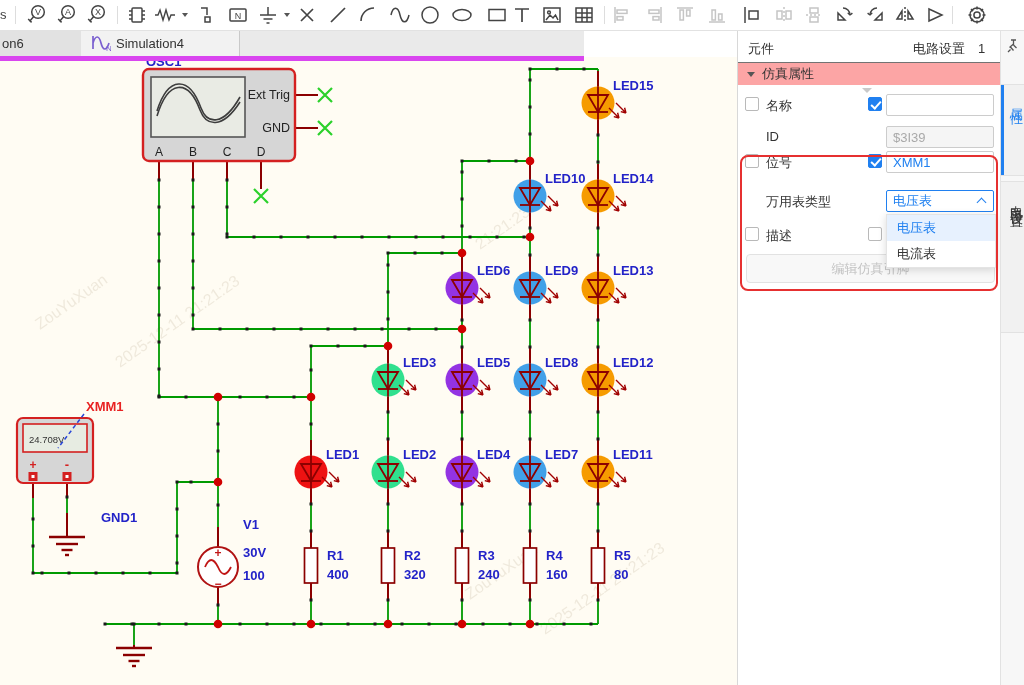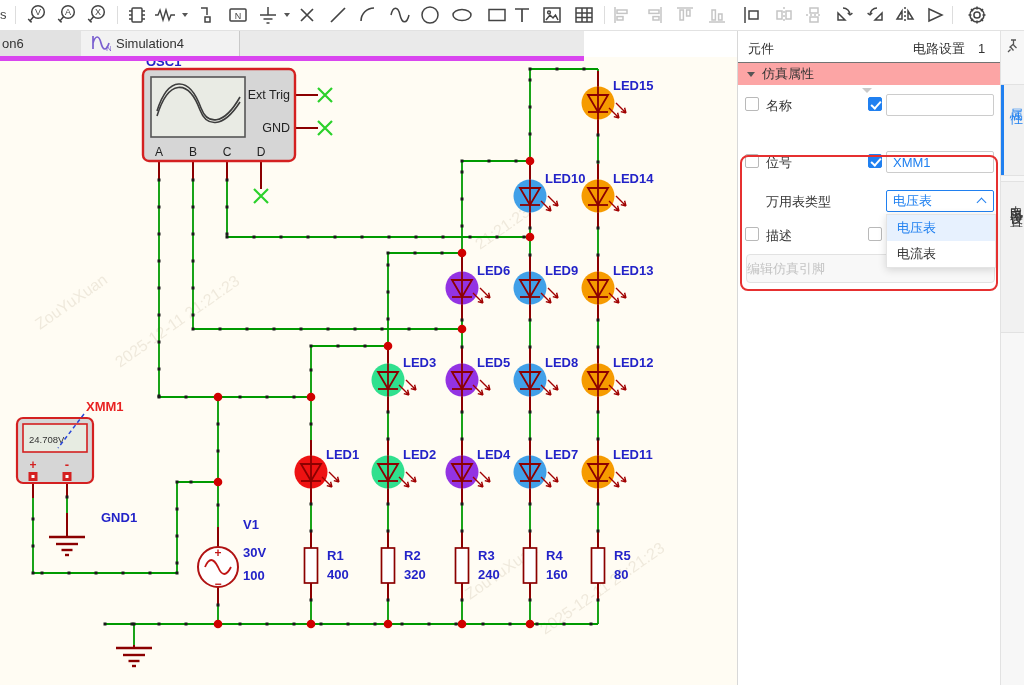--- a/index.html
+++ b/index.html
@@ -29,21 +29,21 @@
 .cb.on:after{content:"";position:absolute;left:4px;top:1px;width:4px;height:8px;border:solid #fff;border-width:0 2px 2px 0;transform:rotate(42deg)}
 .plabel{position:absolute;left:28px;top:3px}
 .inp{position:absolute;left:148px;top:0;width:108px;height:22px;border:1px solid #ccc;border-radius:2px;box-sizing:border-box;font-size:13px;line-height:20px;padding:0 6px;background:#fff}
 .inp.dis{background:#f5f5f5;color:#a9a9a9}
 .inp.blue{color:#2080f0}
 #mselect{border-color:#2080f0;color:#2080f0}
 #mselect .chev{position:absolute;right:8px;top:8px;width:6px;height:6px;border-left:1.6px solid #2080f0;border-top:1.6px solid #2080f0;transform:rotate(45deg)}
 #ddown{position:absolute;left:148px;top:183px;width:108px;background:#fff;border:1px solid #e4e4e4;box-shadow:0 2px 8px rgba(0,0,0,.15);z-index:40}
 #ddown .it{height:26px;line-height:26px;padding-left:10px}
 #ddown .it.sel{background:#e7f1fe;color:#2080f0}
-#editbtn{position:absolute;left:8px;top:223px;width:247px;height:27px;background:#f8f8f8;border:1px solid #e2e2e2;border-radius:4px;color:#c3c3c3;text-align:left;line-height:27px;z-index:30}
+#editbtn{position:absolute;left:8px;top:223px;width:247px;height:27px;background:#f8f8f8;border:1px solid #e2e2e2;border-radius:4px;color:#c3c3c3;text-align:center;line-height:27px;z-index:30}
 #redrect{position:absolute;left:2px;top:124px;width:254px;height:132px;border:2px solid #e63030;border-radius:8px;z-index:50;pointer-events:none}
 #strip{position:absolute;left:1000px;top:31px;width:24px;height:654px;background:#f7f7f7;border-left:1px solid #e2e2e2;z-index:5}
 .vtab{position:absolute;left:0;width:24px;background:#f1f1f1;border-top:1px solid #e2e2e2;border-bottom:1px solid #e2e2e2;writing-mode:vertical-rl;text-orientation:upright;font-size:13px;letter-spacing:3px;padding-top:13px;box-sizing:border-box}
 #vtab1{top:53px;height:92px;color:#2080f0}
 #vtab1:before{content:"";position:absolute;left:0;top:0;width:3px;height:100%;background:#2080f0}
 #vtab2{top:150px;height:152px;color:#333}
 #pinicon{position:absolute;left:4px;top:7px}
 svg text{font-family:"Liberation Sans",sans-serif}
 </style>
 </head>
@@ -729,20 +729,24 @@
   </div>
   <div id="psec"><span class="arr"></span><span>仿真属性</span></div>
   <div id="midarr"></div>
 
   <div class="prow" style="top:63px">
     <span class="cb" style="left:7px;top:3px"></span>
     <span class="plabel">名称</span>
     <span class="cb on" style="left:130px;top:3px"></span>
     <input class="inp" value="" style="">
   </div>
+  <div class="prow" style="top:95px">
+    <span class="plabel">ID</span>
+    <input class="inp dis" value="$3I39" style="">
+  </div>
   <div class="prow" style="top:120px">
     <span class="cb" style="left:7px;top:3px"></span>
     <span class="plabel">位号</span>
     <span class="cb on" style="left:130px;top:3px"></span>
     <input class="inp blue" value="XMM1" style="">
   </div>
   <div class="prow" style="top:159px">
     <span class="plabel">万用表类型</span>
     <div class="inp" id="mselect"><span>电压表</span><span class="chev"></span></div>
   </div>

